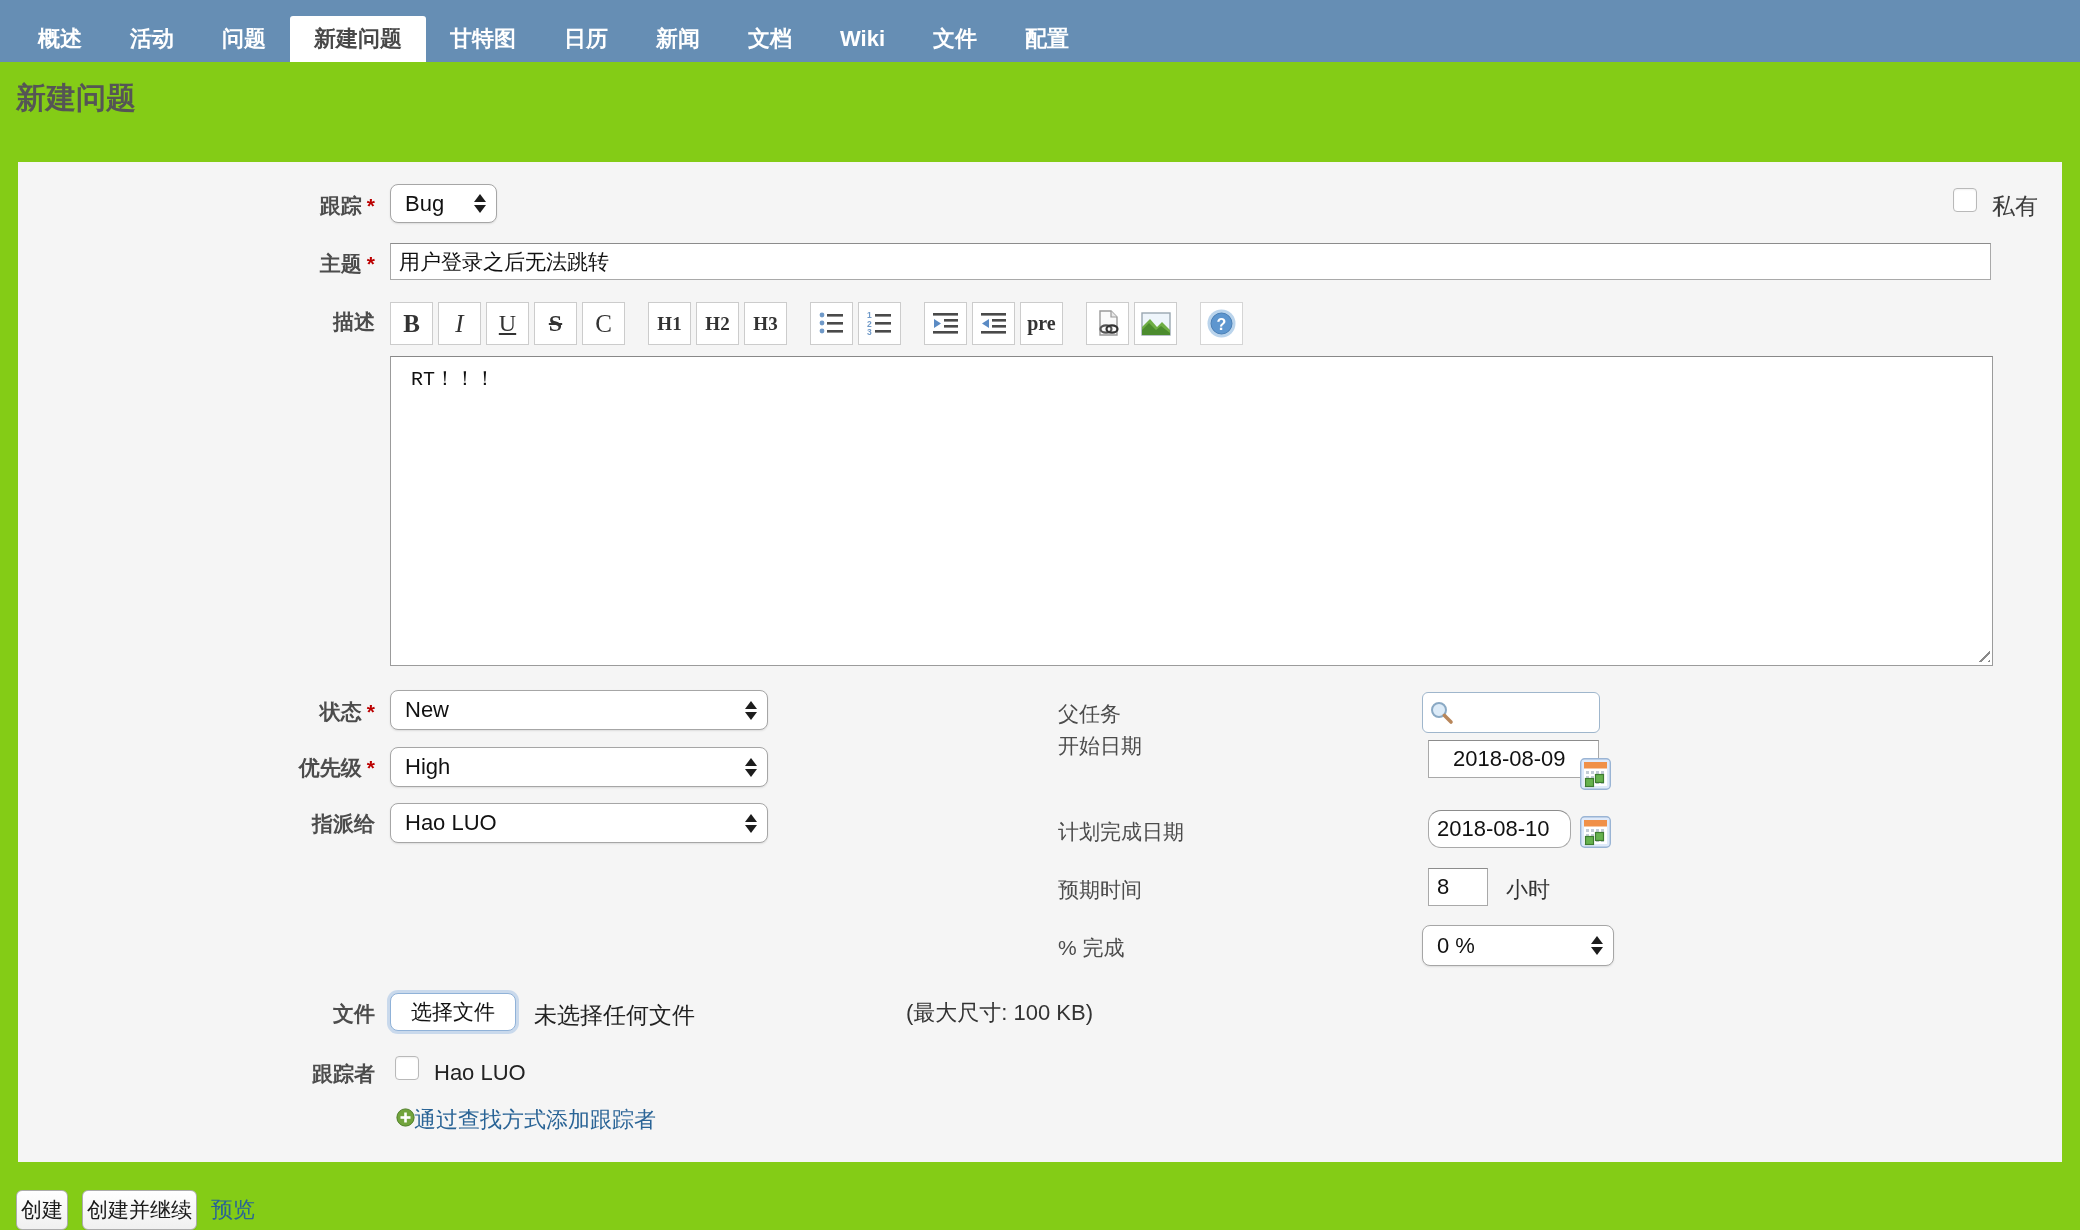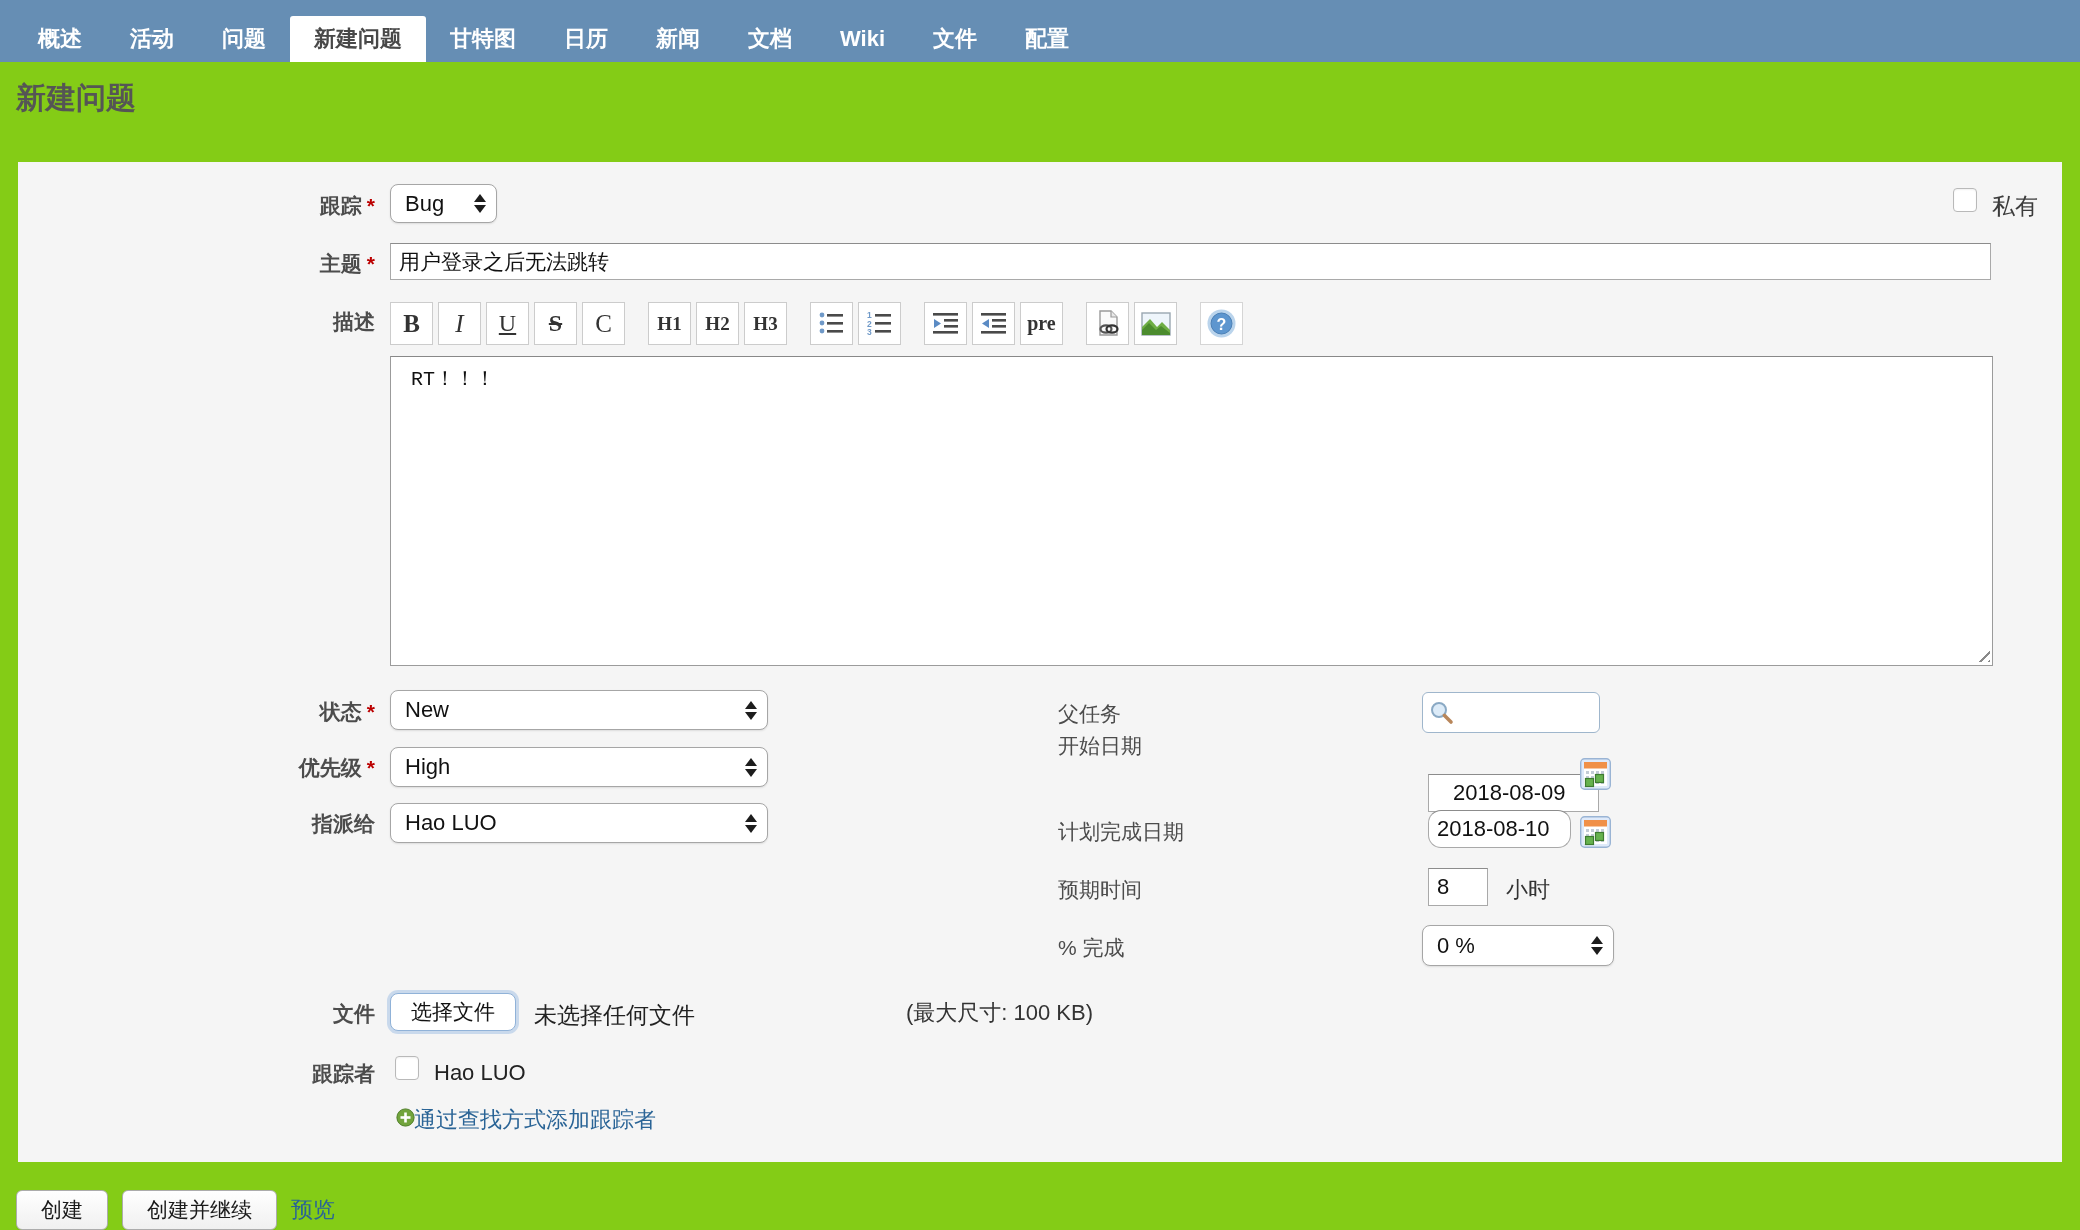--- a/index.html
+++ b/index.html
@@ -59,21 +59,21 @@
   .ta-wrap textarea{width:100%;height:100%;resize:none;box-sizing:border-box;
         background:#fff;border:1px solid #9b9b9b;border-top-color:#888;
         font-family:Liberation Mono, monospace;font-size:20px;color:#111;padding:8px 20px;}
   .resize-handle{position:absolute;right:3px;bottom:4px;width:17px;height:17px;pointer-events:none;
         background:repeating-linear-gradient(135deg,transparent 0 4px,#8a8a8a 4px 6px);
         clip-path:polygon(100% 0,100% 100%,0 100%);}
 
   
   .macbtn{background:linear-gradient(#ffffff,#f0f0f0);border:1px solid #acacac;border-radius:6px;
           font-family:"Liberation Sans",sans-serif;font-size:21px;color:#1a1a1a;
-          padding:5px 24px;cursor:pointer;box-shadow:0 1px 1px rgba(0,0,0,0.08);}
+          padding:5px 4px;cursor:pointer;box-shadow:0 1px 1px rgba(0,0,0,0.08);}
   .filebtn{position:absolute;left:372px;top:831px;width:126px;height:38px;background:#fff;
           border:1px solid #90b2d8;border-radius:8px;box-shadow:0 0 0 3px rgba(120,165,220,0.35);
           font-size:21px;color:#111;display:flex;align-items:center;justify-content:center;cursor:pointer;box-sizing:border-box;}
   .actions{position:absolute;left:16px;top:1190px;display:flex;align-items:center;gap:14px;}
   a.link{color:#2a6496;text-decoration:none;font-size:22px;cursor:pointer;}
 
   .parent-input{position:absolute;left:1404px;top:530px;width:178px;height:41px;background:#fff;
           border:1px solid #9fb6cc;border-radius:6px;display:flex;align-items:center;
           padding-left:6px;box-sizing:border-box;}
   .cal{position:absolute;width:31px;height:32px;cursor:pointer;}
@@ -240,21 +240,21 @@
 
     <div class="rlabel" style="top:538px;">父任务</div>
     <div class="parent-input">
       <svg width="26" height="26" viewBox="0 0 26 26">
         <circle cx="10" cy="10" r="7" fill="#dcebf8" stroke="#8aa9c4" stroke-width="2"></circle>
         <line x1="15.5" y1="15.5" x2="22" y2="22" stroke="#b8865a" stroke-width="3.6" stroke-linecap="round"></line>
       </svg>
     </div>
 
     <div class="rlabel" style="top:570px;">开始日期</div>
-    <input class="tinput" style="left: 1410px; top: 612px; width: 171px; height: 38px; font-size: 22px; padding-left: 24px;" value="2018-08-09">
+    <input class="tinput" style="left: 1410px; top: 578px; width: 171px; height: 38px; font-size: 22px; padding-left: 24px;" value="2018-08-09">
     <div class="cal" style="left:1562px;top:596px;">
       <svg width="31" height="32" viewBox="0 0 31 32">
         <rect x="0.7" y="0.7" width="29.6" height="30.6" rx="4" fill="#dfeafa" stroke="#9ab4d4" stroke-width="1.4"></rect>
         <rect x="4" y="4" width="23" height="24" fill="#ffffff"></rect>
         <rect x="4" y="4" width="23" height="6.5" fill="#f09048"></rect>
         <g fill="#c3ccd6">
           <rect x="6" y="13" width="3" height="3"></rect>
             <rect x="11" y="13" width="3" height="3"></rect>
             <rect x="16" y="13" width="3" height="3"></rect>
             <rect x="21" y="13" width="3" height="3"></rect>

